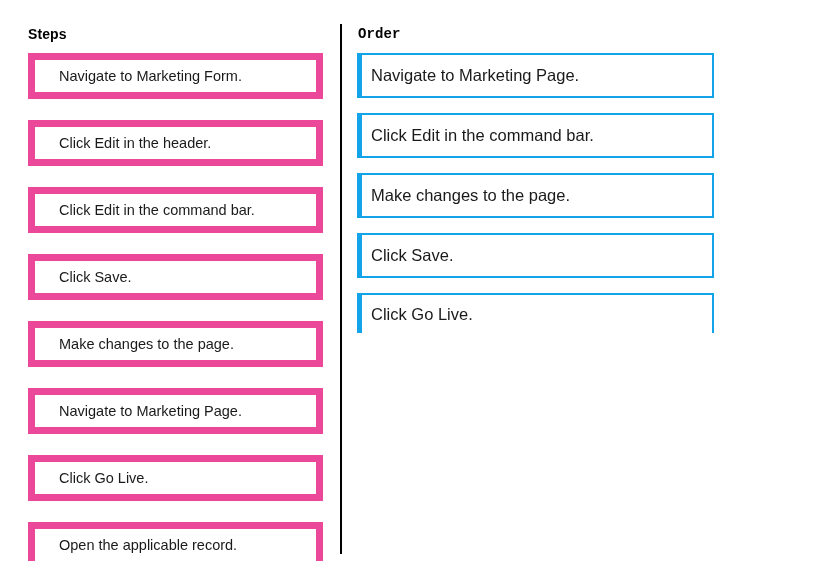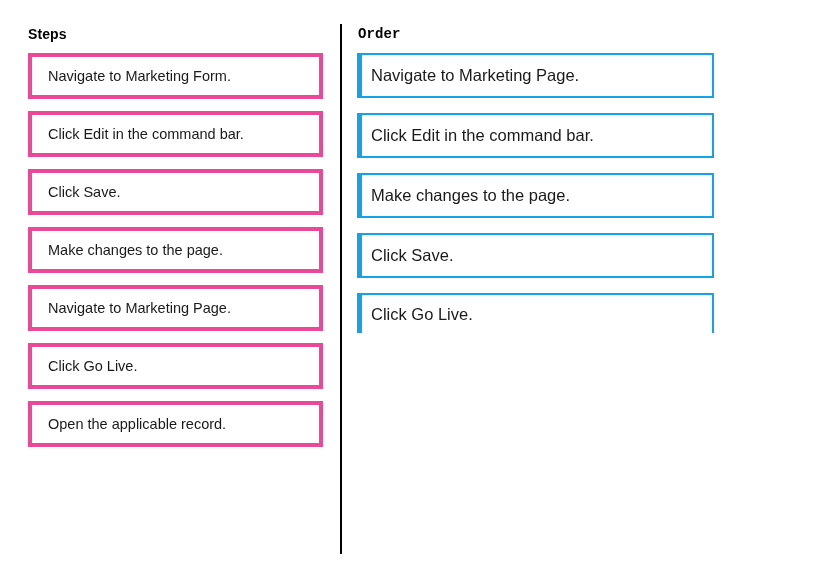--- a/index.html
+++ b/index.html
@@ -67,23 +67,23 @@
   
   .tile {
     box-sizing: border-box;
     background: #ffffff;
     display: flex;
     align-items: center;
   }
   .tile-source {
     width: 295px;
     height: 46px;
-    border: 4px solid #ec4899;
-    margin-bottom: 12px;
-    padding-left: 16px;
+    border: 7px solid #ec4899;
+    margin-bottom: 21px;
+    padding-left: 24px;
   }
   .tile-source .tile-label {
     font-family: "Liberation Sans", sans-serif;
     font-size: 14.5px;
     line-height: 19px;
     color: #1a1a1a;
     white-space: nowrap;
   }
 
   
@@ -120,20 +120,23 @@
   <div class="col-header" id="order-header">Order</div>
 
   <div class="divider"></div>
 
   <div class="column" id="steps-column">
 
     <div class="tile tile-source">
       <span class="tile-label">Navigate to Marketing Form.</span>
     </div>
 
+    <div class="tile tile-source">
+      <span class="tile-label">Click Edit in the header.</span>
+    </div>
 
     <div class="tile tile-source">
       <span class="tile-label">Click Edit in the command bar.</span>
     </div>
 
     <div class="tile tile-source">
       <span class="tile-label">Click Save.</span>
     </div>
 
     <div class="tile tile-source">

